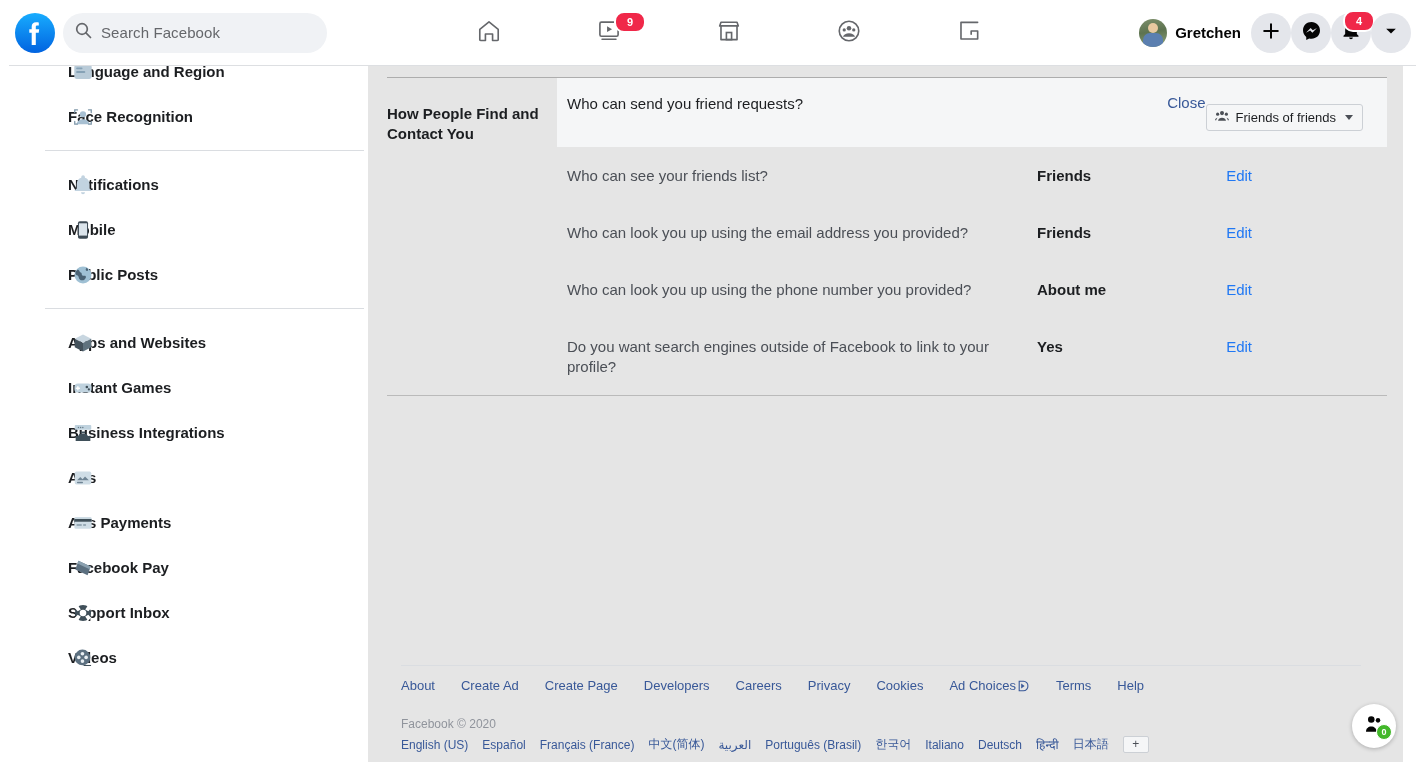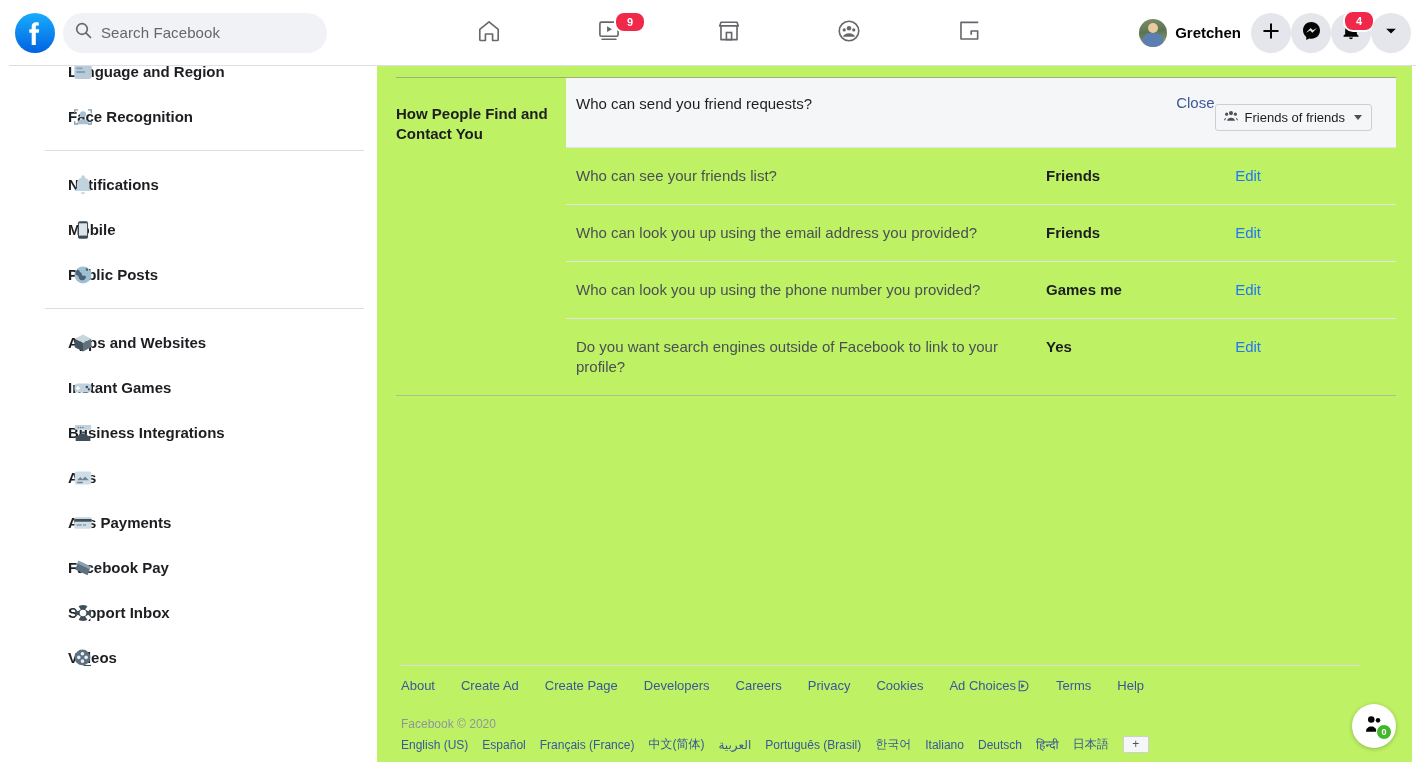--- a/index.html
+++ b/index.html
@@ -109,23 +109,23 @@
   }
   .side-item { position: relative; }
   .side-div {
     height: 1px; background: #dadde1;
     margin: 11px 16px 11px 45px;
   }
   .side-clip-top { margin-top: -17px; }
 
   
   .content {
-    position: absolute; left: 377px; top: 66px;
+    position: absolute; left: 368px; top: 66px;
     width: 1035px; height: 696px;
-    background: #bef264; overflow: hidden;
+    background: #e5e5e5; overflow: hidden;
   }
   .rule-top {
     height: 1px; background: #7f7f7f; opacity: .55;
     margin: 11px 16px 0 19px;
   }
   .section {
     display: flex; margin-top: 0; padding: 0 16px 0 19px;
   }
   .section-title {
     width: 170px; flex: 0 0 170px;
@@ -510,21 +510,21 @@
       </div>
 
       <div class="row">
         <div class="row-q">Who can look you up using the email address you provided?</div>
         <div class="row-v">Friends</div>
         <div class="row-a">Edit</div>
       </div>
 
       <div class="row">
         <div class="row-q">Who can look you up using the phone number you provided?</div>
-        <div class="row-v">Games me</div>
+        <div class="row-v">About me</div>
         <div class="row-a">Edit</div>
       </div>
 
       <div class="row">
         <div class="row-q">Do you want search engines outside of Facebook to link to your profile?</div>
         <div class="row-v">Yes</div>
         <div class="row-a">Edit</div>
       </div>
 
     </div>

